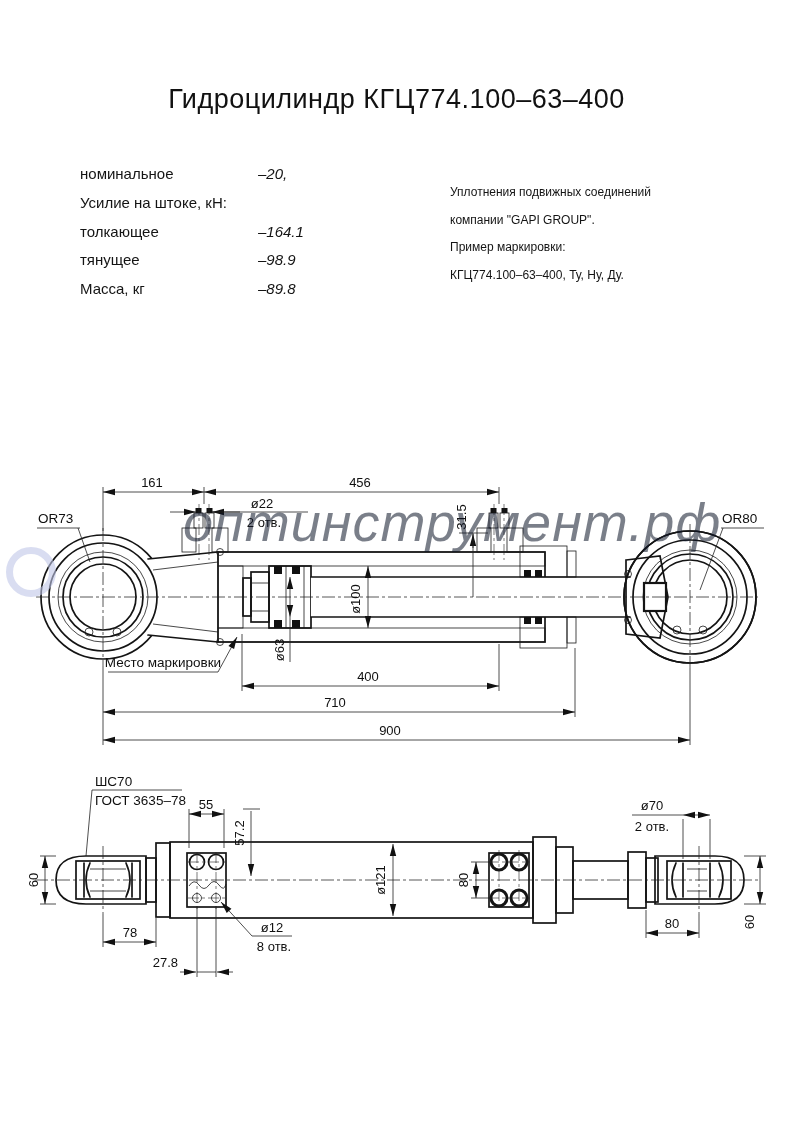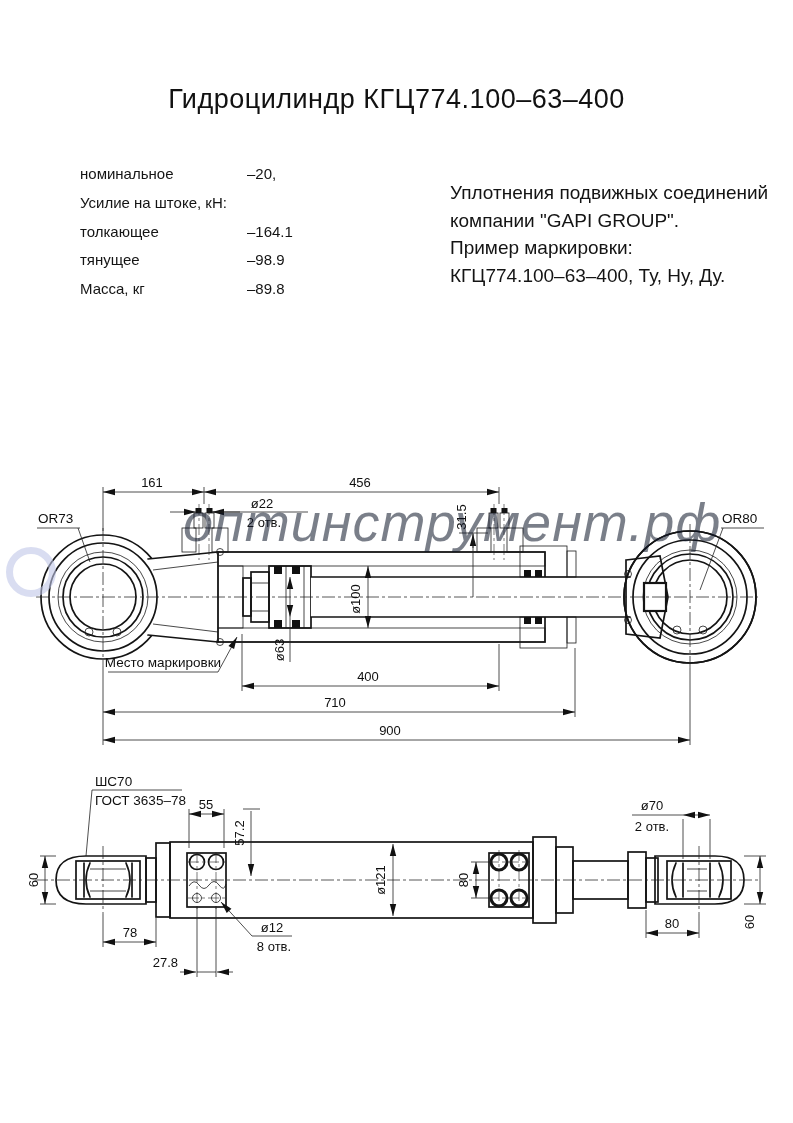--- a/index.html
+++ b/index.html
@@ -2,22 +2,22 @@
 <html><head>
 <meta charset="utf-8">
 <style>
   html,body{margin:0;padding:0;background:#fff;}
   .page{position:relative;width:793px;height:1004px;background:#ffffff;overflow:hidden;
         font-family:"Liberation Sans",sans-serif;color:#141414;}
   .title{position:absolute;top:84px;left:0;width:100%;text-align:center;
          font-size:27px;letter-spacing:0.5px;color:#111;}
   .specs{position:absolute;left:80px;top:160px;width:250px;font-size:15px;}
   .spec-row{position:relative;height:28.8px;line-height:28.8px;white-space:nowrap;}
-  .spec-value{position:absolute;left:167px;top:0;}
-  .notes{position:absolute;left:450px;top:179px;font-size:19px;line-height:27.5px;white-space:nowrap;}
+  .spec-value{position:absolute;left:178px;top:0;font-style:italic;}
+  .notes{position:absolute;left:450px;top:179px;font-size:12px;line-height:27.5px;white-space:nowrap;}
   svg.view{position:absolute;left:0;width:793px;}
   #v1{top:450px;height:305px;}
   #v2{top:755px;height:255px;}
   .ln{stroke:#141414;stroke-width:1.7;fill:none;stroke-linecap:round;}
   .tn{stroke:#1a1a1a;stroke-width:0.8;fill:none;}
   .dm{stroke:#222222;stroke-width:0.8;fill:none;}
   .cl{stroke:#222;stroke-width:0.75;fill:none;stroke-dasharray:13 3 3 3;}
   .clt{stroke:#222;stroke-width:0.6;fill:none;stroke-dasharray:11 3 3 3;}
   svg text{font-family:"Liberation Sans",sans-serif;fill:#101010;}
   .dt{font-size:13px;}

